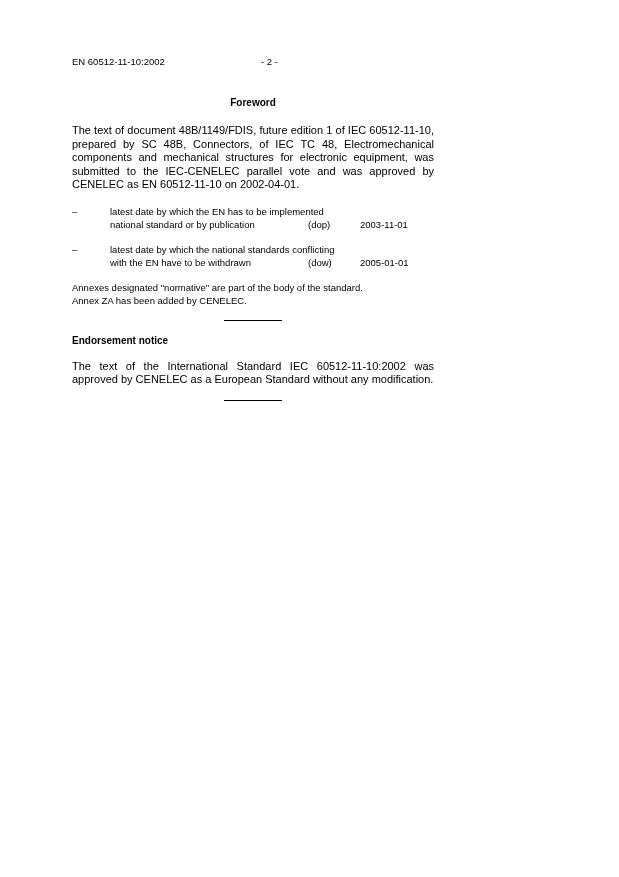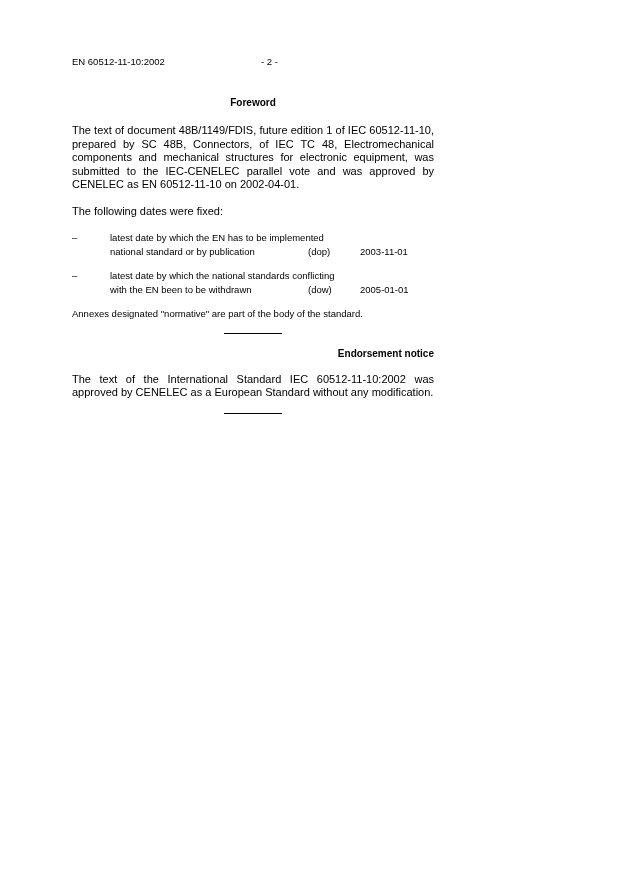--- a/index.html
+++ b/index.html
@@ -95,21 +95,21 @@
   .annex-block div {
     white-space: nowrap;
   }
   .rule {
     width: 58px;
     height: 0;
     border-top: 1px solid #000;
     margin: 12px auto 14px auto;
   }
   .endorsement-title {
-    text-align: right;
+    text-align: left;
     font-size: 10px;
     font-weight: bold;
     margin: 0 0 14px 0;
   }
   .rule-bottom {
     width: 58px;
     height: 0;
     border-top: 1px solid #000;
     margin: 8px auto 0 auto;
   }
@@ -121,21 +121,20 @@
 
   <div class="header-row">
     <div class="header-left">EN 60512-11-10:2002</div>
     <div class="header-center">- 2 -</div>
   </div>
 
   <h2 class="section-title">Foreword</h2>
 
   <p class="body-text">The text of document 48B/1149/FDIS, future edition 1 of IEC 60512-11-10, prepared by SC 48B, Connectors, of IEC TC 48, Electromechanical components and mechanical structures for electronic equipment, was submitted to the IEC-CENELEC parallel vote and was approved by CENELEC as EN 60512-11-10 on 2002-04-01.</p>
 
-  <p class="body-text nojust">The following dates were fixed:</p>
 
   <div class="dates-block">
 
     <div class="date-item">
       <span class="dash">–</span>
       <span class="lines">
         <span class="date-row">
           <span class="txt">latest date by which the EN has to be implemented</span>
         </span>
         <span class="date-row">
@@ -147,32 +146,33 @@
       </span>
     </div>
 
     <div class="date-item">
       <span class="dash">–</span>
       <span class="lines">
         <span class="date-row">
           <span class="txt">latest date by which the national standards conflicting</span>
         </span>
         <span class="date-row">
-          <span class="txt">with the EN been to be withdrawn</span>
+          <span class="txt">with the EN have to be withdrawn</span>
           <span class="spacer"></span>
           <span class="code">(dow)</span>
           <span class="value">2005-01-01</span>
         </span>
       </span>
     </div>
 
   </div>
 
   <div class="annex-block">
     <div>Annexes designated "normative" are part of the body of the standard.</div>
+    <div>Annex ZA has been added by CENELEC.</div>
   </div>
 
   <div class="rule"></div>
 
   <h2 class="endorsement-title">Endorsement notice</h2>
 
   <p class="body-text">The text of the International Standard IEC 60512-11-10:2002 was approved by CENELEC as a European Standard without any modification.</p>
 
   <div class="rule-bottom"></div>
 

